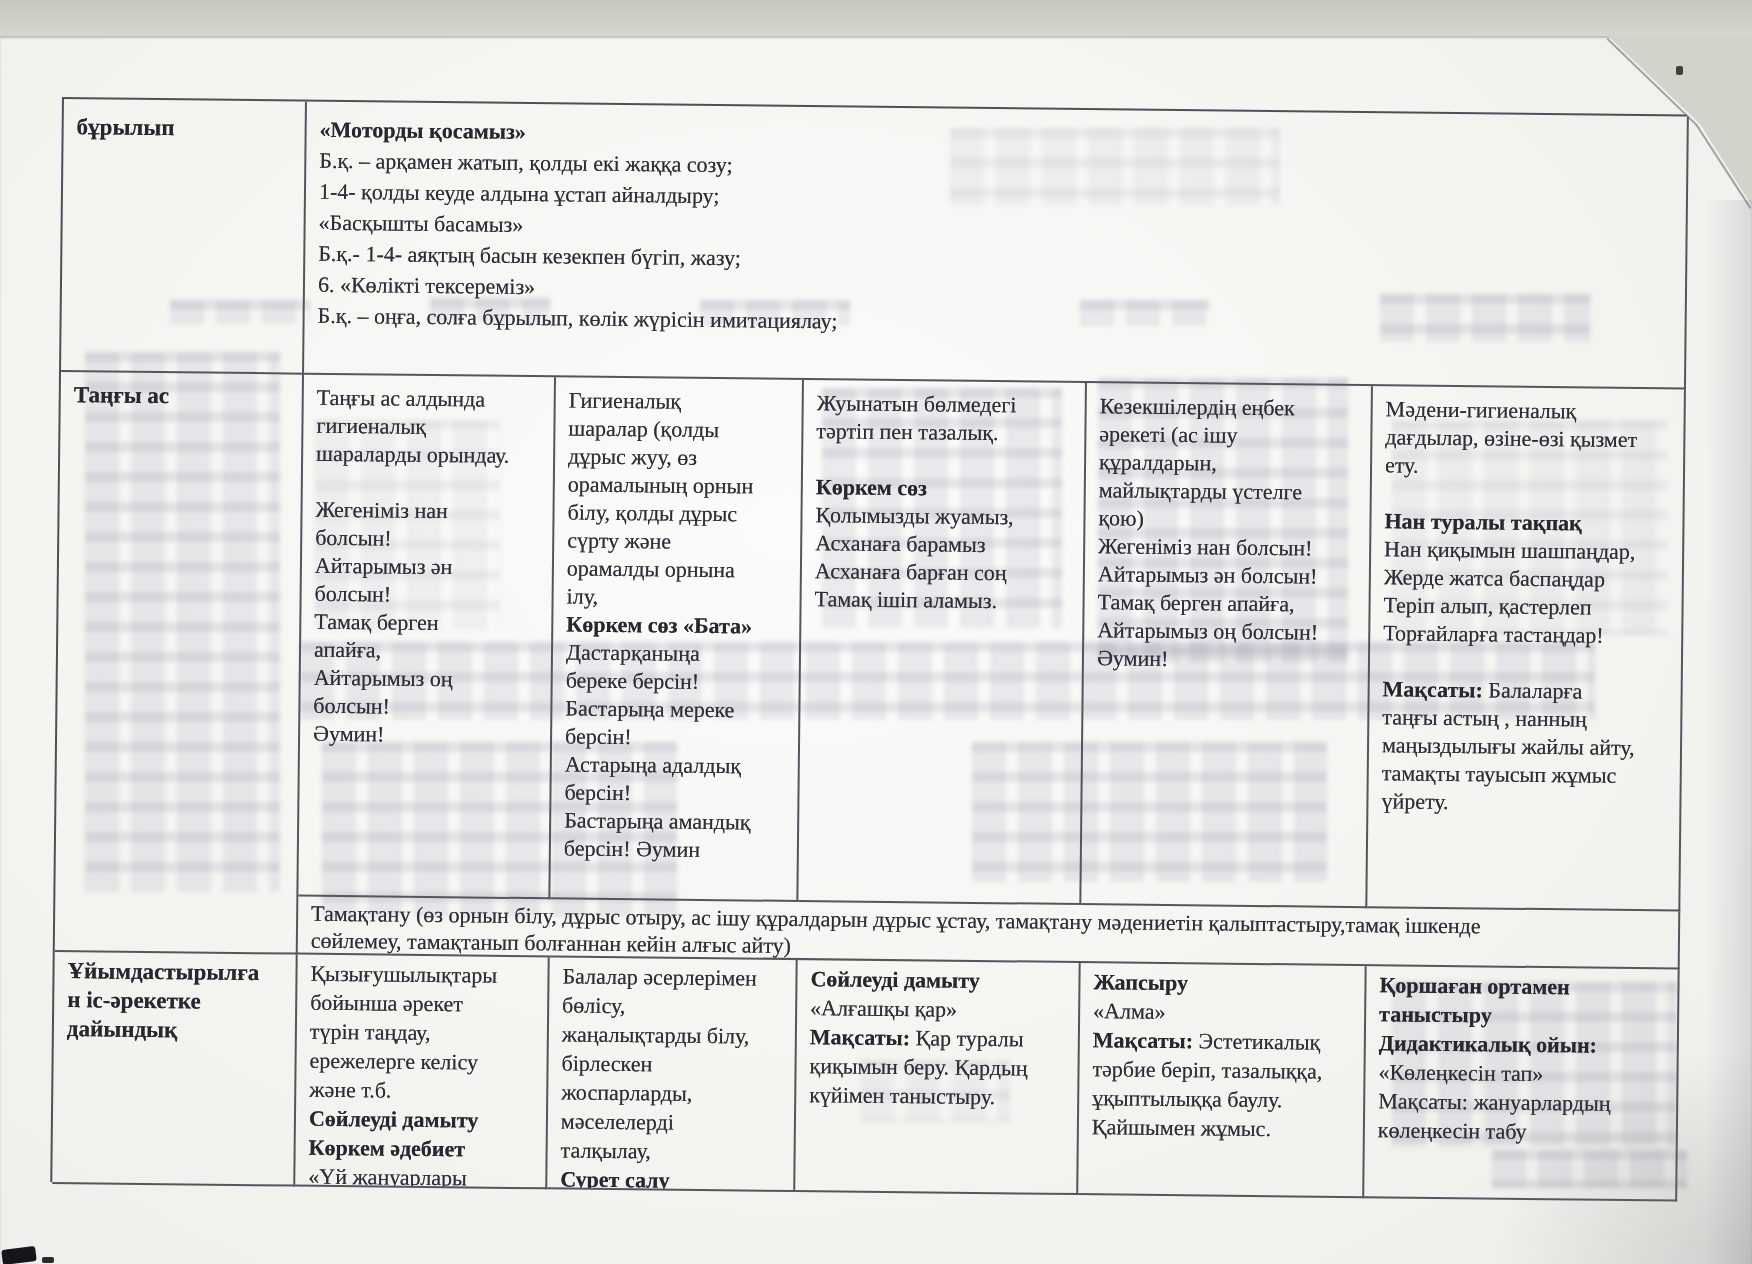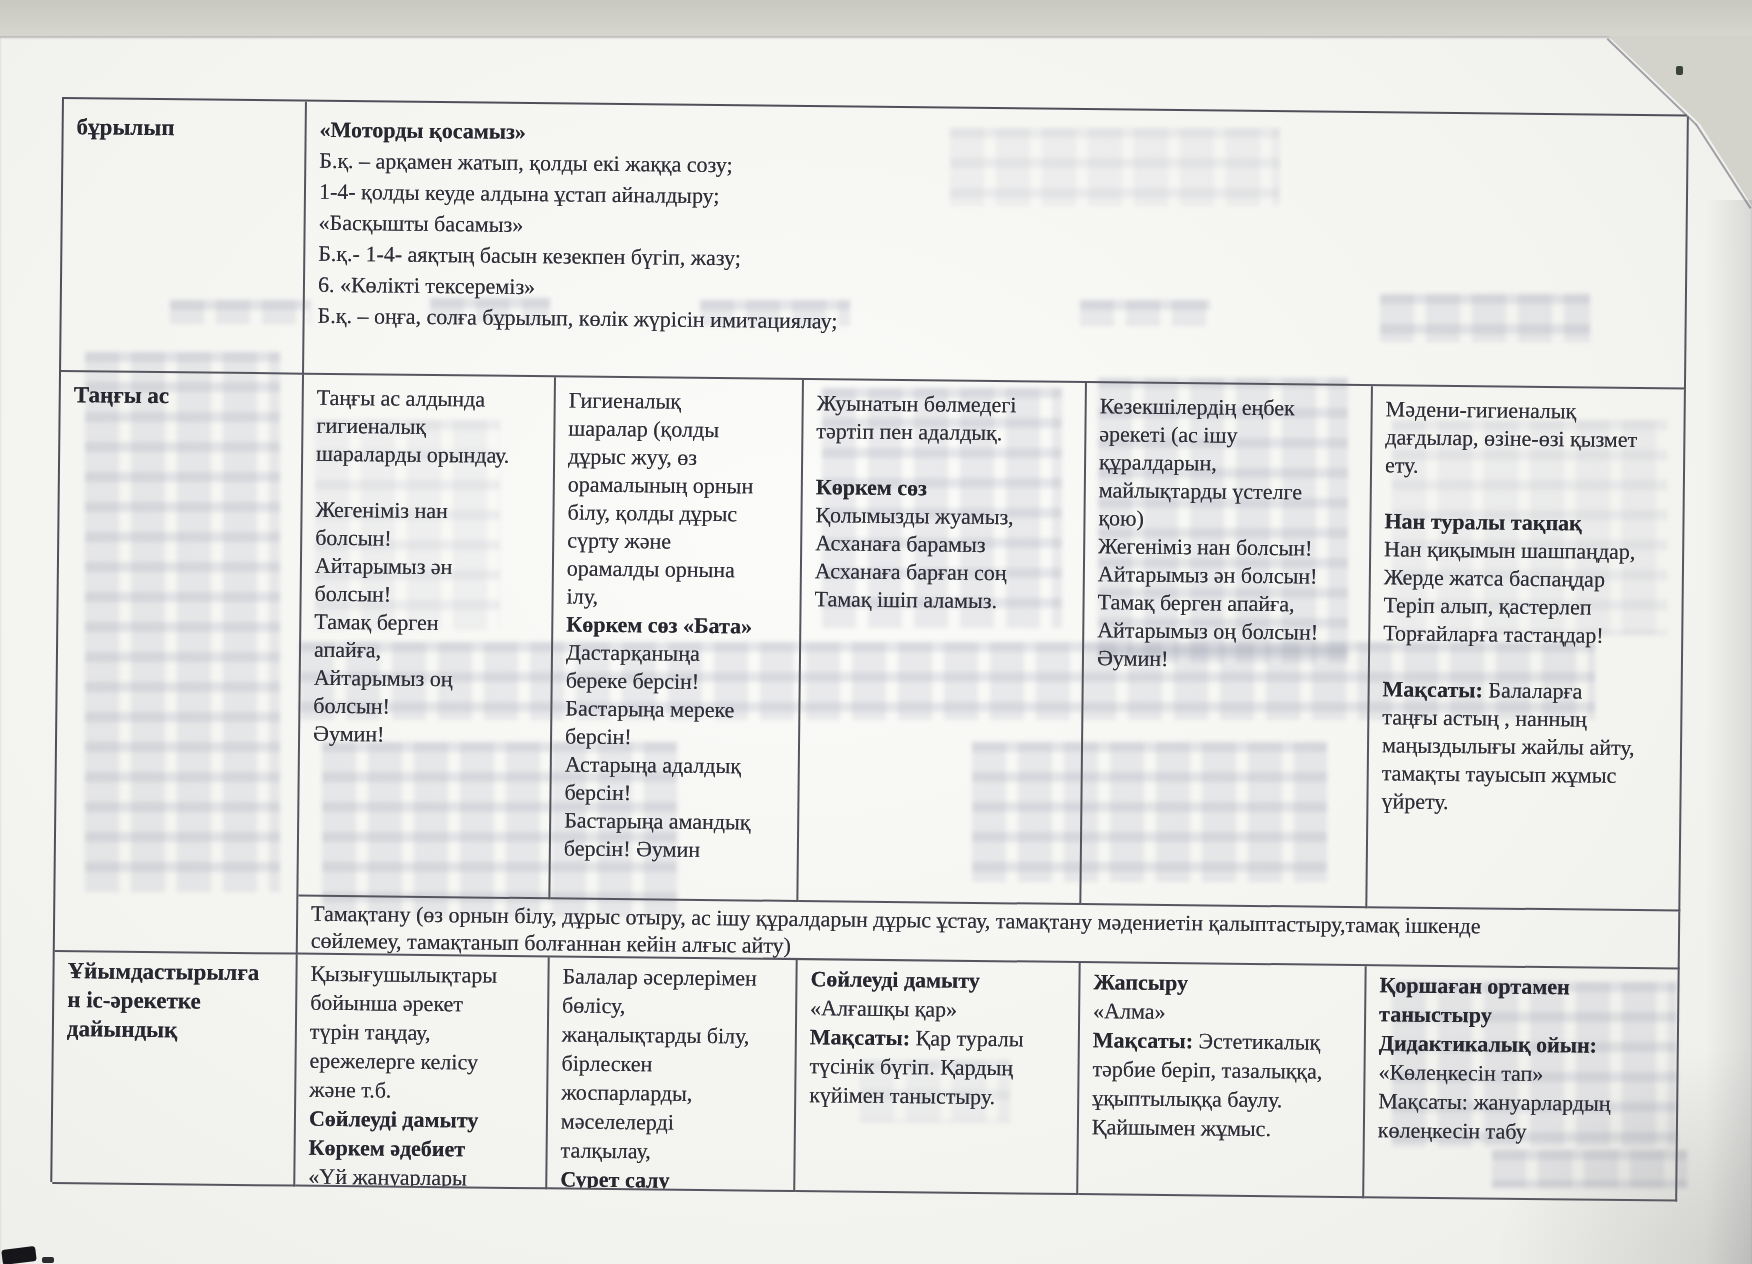--- a/index.html
+++ b/index.html
@@ -125,21 +125,21 @@
 </span><span class="bold">Көркем сөз «Бата»</span><span>
 Дастарқаныңа
 береке берсін!
 Бастарыңа мереке
 берсін!
 Астарыңа адалдық
 берсін!
 Бастарыңа амандық
 берсін! Әумин</span></div>
   <div class="cell" style="left:743px;top:273px;width:283px;height:522px;"><span>Жуынатын бөлмедегі
-тәртіп пен адалдық.
+тәртіп пен тазалық.
 
 </span><span class="bold">Көркем сөз</span><span>
 Қолымызды жуамыз,
 Асханаға барамыз
 Асханаға барған соң
 Тамақ ішіп аламыз.</span></div>
   <div class="cell" style="left:1026px;top:273px;width:286px;height:522px;"><span>Кезекшілердің еңбек
 әрекеті (ас ішу
 құралдарын,
 майлықтарды  үстелге
@@ -183,21 +183,21 @@
 бөлісу,
 жаңалықтарды білу,
 бірлескен
 жоспарларды,
 мәселелерді
 талқылау,
 </span><span class="bold">Сурет салу</span></div>
   <div class="cell r4" style="left:743px;top:853px;width:283px;height:232px;"><span class="bold">Сөйлеуді дамыту</span><span>
 «Алғашқы қар»
 </span><span class="bold">Мақсаты:</span><span> Қар туралы
-түсінік бүгіп. Қардың
+қиқымын беру. Қардың
 күйімен таныстыру.</span></div>
   <div class="cell r4" style="left:1026px;top:853px;width:286px;height:232px;"><span class="bold">Жапсыру</span><span>
  «Алма»
 </span><span class="bold">Мақсаты:</span><span> Эстетикалық
 тәрбие беріп, тазалыққа,
 ұқыптылыққа баулу.
 Қайшымен жұмыс.</span></div>
   <div class="cell r4" style="left:1312px;top:853px;width:313px;height:232px;"><span class="bold">Қоршаған ортамен
 таныстыру
 Дидактикалық ойын:</span><span>

